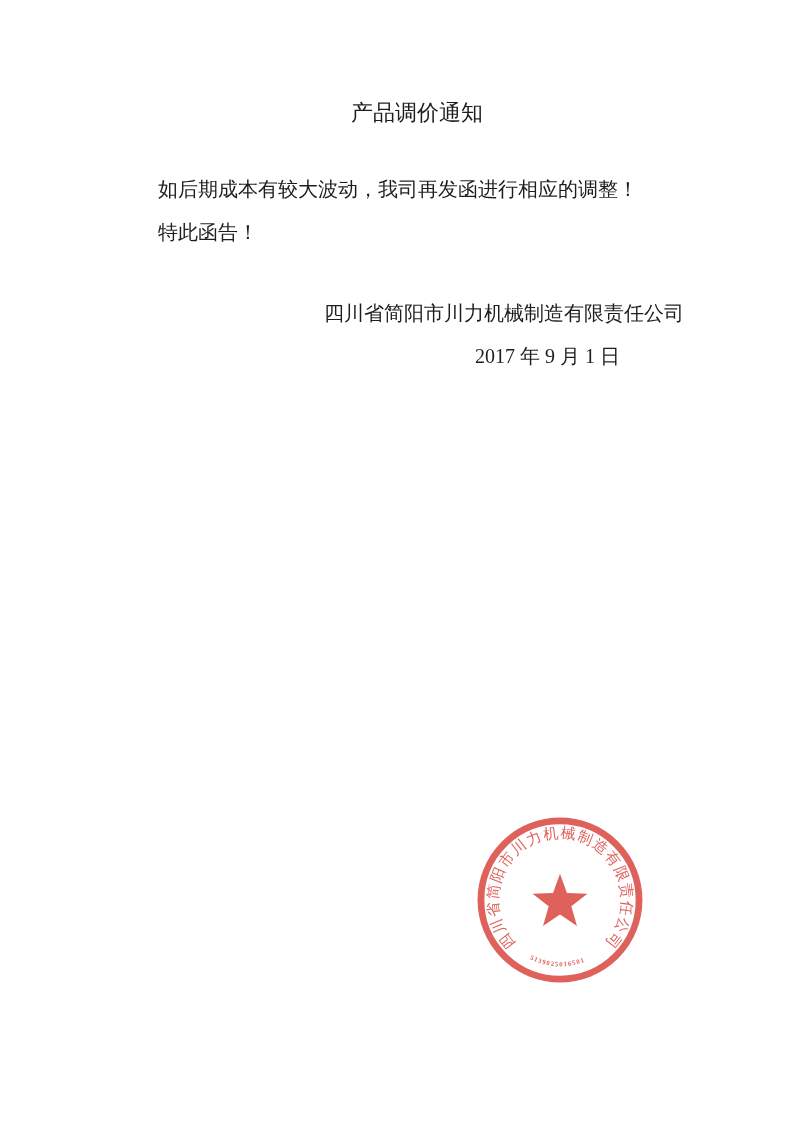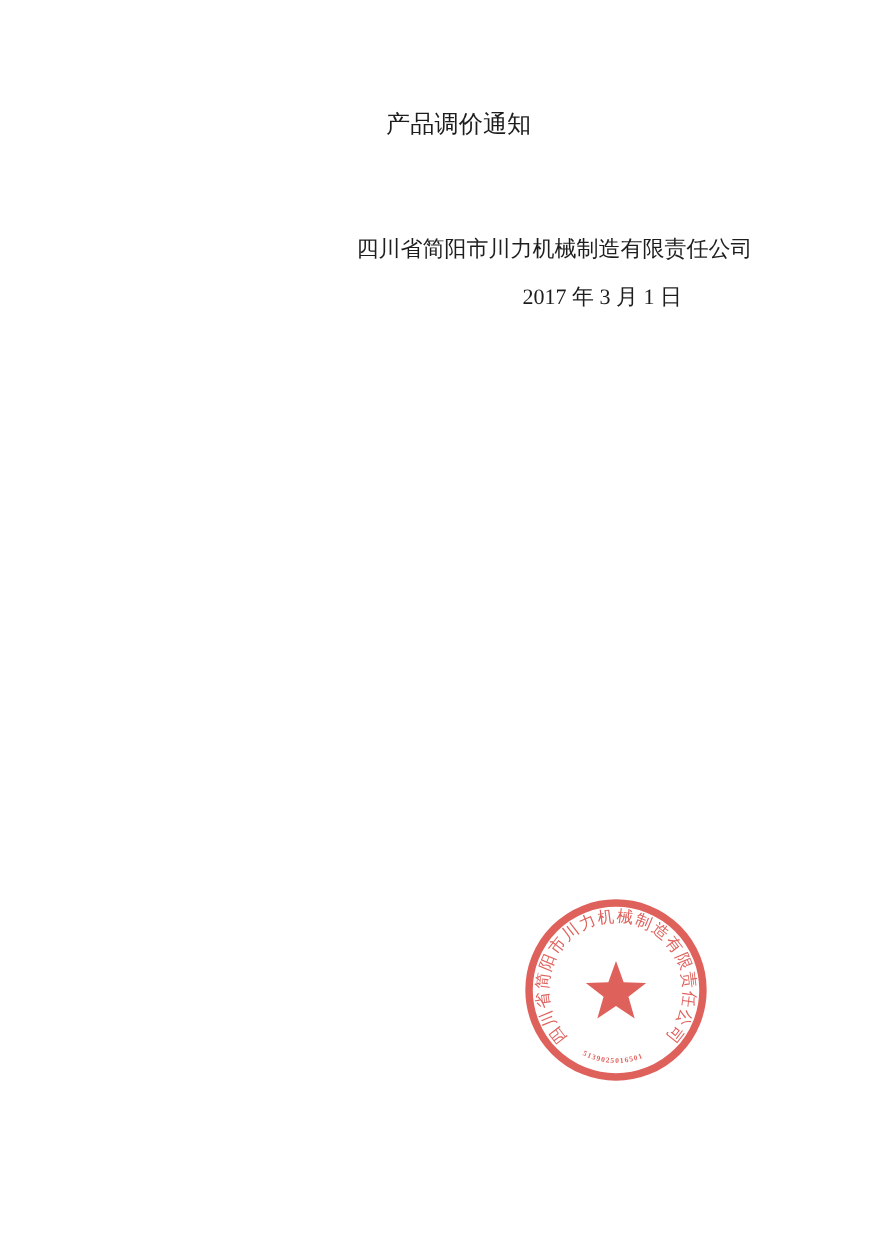--- a/index.html
+++ b/index.html
@@ -68,24 +68,26 @@
 </style>
 </head>
 <body>
 
 <div class="page" style="background: rgb(255, 255, 255); color: rgb(29, 29, 29);">
 
   <h1 class="title">产品调价通知</h1>
 
   <div class="letter-body">
     <div>
+        <p class="para">如后期成本有较大波动，我司再发函进行相应的调整！</p>
+        <p class="para">特此函告！</p>
       </div>
     <div class="signature-block">
       <p class="company-line">四川省简阳市川力机械制造有限责任公司</p>
-      <p class="date-line">2017 年 3 月 1 日</p>
+      <p class="date-line">2017 年 9 月 1 日</p>
     </div>
   </div>
 
   <div class="stamp">
     <svg viewBox="0 0 200 200" xmlns="http://www.w3.org/2000/svg">
       <defs>
         <path id="arcTop" d="M 48.4 151.6 A 73 73 0 1 1 151.6 151.6" fill="none"></path>
         <path id="arcBottom" d="M 44.8 155.2 A 78 78 0 0 0 155.2 155.2" fill="none"></path>
       </defs>
       <circle cx="100" cy="100" r="93" fill="none" stroke-width="8" stroke="#d9453f"></circle>

